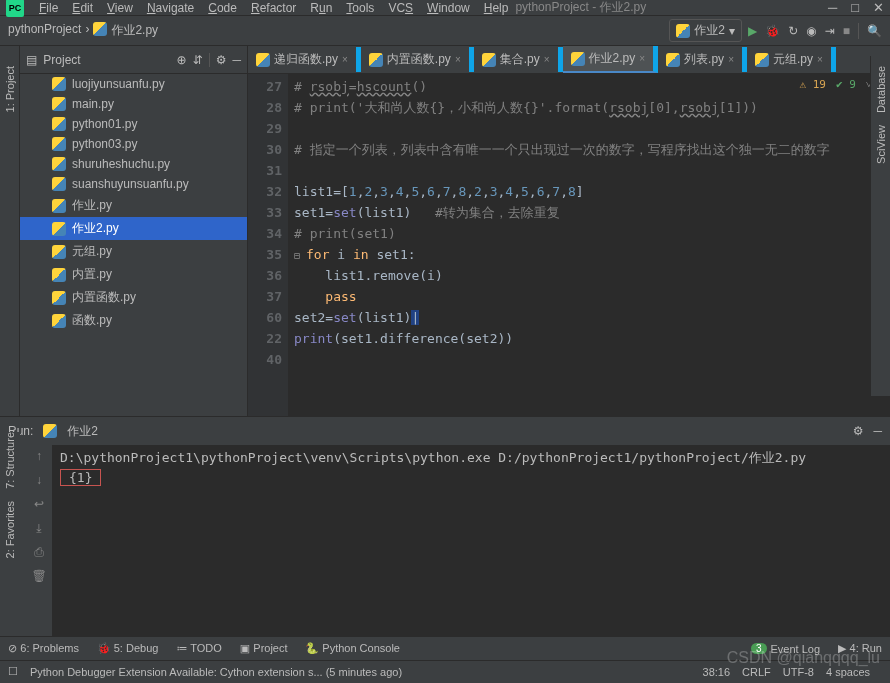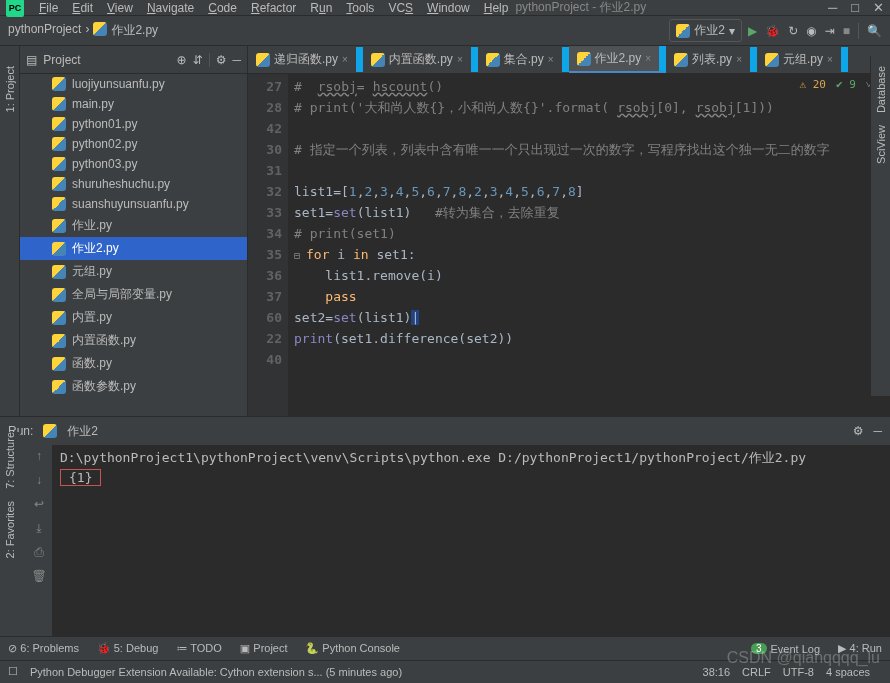--- a/index.html
+++ b/index.html
@@ -153,21 +153,21 @@
   align-items: center;
   border-bottom: 1px solid #2b2b2b;
   overflow: hidden;
 }
 .editor-tab {
   padding: 4px 8px;
   display: flex;
   align-items: center;
   gap: 4px;
   cursor: pointer;
-  border-right: 7px solid #0ea5e9;
+  border-right: 5px solid #0ea5e9;
   white-space: nowrap;
 }
 .editor-tab.active {
   background: #4e5254;
   border-bottom: 2px solid #4a88c7;
 }
 .close-x { font-size: 10px; color: #888; }
 .editor-body {
   flex: 1;
   display: flex;
@@ -188,21 +188,21 @@
   flex: 1;
   padding: 2px 0 0 6px;
   color: #a9b7c6;
   white-space: pre;
 }
 .code div { height: 21px; line-height: 21px; }
 .kw { color: #fdba74; }
 .num { color: #6897bb; }
 .cmt { color: #808080; }
 .builtin { color: #8888c6; }
-.wave { text-decoration: underline wavy #888; margin-left: 8px; }
+.wave { text-decoration: underline wavy #888; }
 .status-editor {
   position: absolute;
   top: 4px; right: 18px;
   display: flex;
   gap: 10px;
   font-size: 11px;
   color: #999;
 }
 .warn { color: #d9a552; }
 .ok { color: #59a869; }
@@ -376,24 +376,20 @@
         <div class="tree-item">
           <span class="py-icon"></span>
           <span>main.py</span>
         </div>
         <div class="tree-item">
           <span class="py-icon"></span>
           <span>python01.py</span>
         </div>
         <div class="tree-item">
           <span class="py-icon"></span>
-          <span>python02.py</span>
-        </div>
-        <div class="tree-item">
-          <span class="py-icon"></span>
           <span>python03.py</span>
         </div>
         <div class="tree-item">
           <span class="py-icon"></span>
           <span>shuruheshuchu.py</span>
         </div>
         <div class="tree-item">
           <span class="py-icon"></span>
           <span>suanshuyunsuanfu.py</span>
         </div>
@@ -404,37 +400,29 @@
         <div class="tree-item selected">
           <span class="py-icon"></span>
           <span>作业2.py</span>
         </div>
         <div class="tree-item">
           <span class="py-icon"></span>
           <span>元组.py</span>
         </div>
         <div class="tree-item">
           <span class="py-icon"></span>
-          <span>全局与局部变量.py</span>
-        </div>
-        <div class="tree-item">
-          <span class="py-icon"></span>
           <span>内置.py</span>
         </div>
         <div class="tree-item">
           <span class="py-icon"></span>
           <span>内置函数.py</span>
         </div>
         <div class="tree-item">
           <span class="py-icon"></span>
           <span>函数.py</span>
-        </div>
-        <div class="tree-item">
-          <span class="py-icon"></span>
-          <span>函数参数.py</span>
         </div>
       </div>
   </div>
 
   <div class="editor-area">
     <div class="editor-tabs" id="editor-tabs">
         <div class="editor-tab">
           <span class="py-icon"></span>
           <span>递归函数.py</span>
           <span class="close-x">×</span>
@@ -462,36 +450,36 @@
         <div class="editor-tab">
           <span class="py-icon"></span>
           <span>元组.py</span>
           <span class="close-x">×</span>
         </div>
       </div>
     <div class="editor-body">
       <div class="gutter" id="gutter">
           <div>27</div>
           <div>28</div>
-          <div>42</div>
+          <div>29</div>
           <div>30</div>
           <div>31</div>
           <div>32</div>
           <div>33</div>
           <div>34</div>
           <div>35</div>
           <div>36</div>
           <div>37</div>
           <div>60</div>
           <div>22</div>
           <div>40</div>
         </div>
       <div class="code" id="code"><div><span class="cmt"># <span class="wave">rsobj</span>=<span class="wave">hscount</span>()</span></div><div><span class="cmt"># print('大和尚人数{}，小和尚人数{}'.format(<span class="wave">rsobj</span>[0],<span class="wave">rsobj</span>[1]))</span></div><div>&nbsp;</div><div><span class="cmt"># 指定一个列表，列表中含有唯一一个只出现过一次的数字，写程序找出这个独一无二的数字</span></div><div>&nbsp;</div><div>list1=[<span class="num">1</span>,<span class="num">2</span>,<span class="num">3</span>,<span class="num">4</span>,<span class="num">5</span>,<span class="num">6</span>,<span class="num">7</span>,<span class="num">8</span>,<span class="num">2</span>,<span class="num">3</span>,<span class="num">4</span>,<span class="num">5</span>,<span class="num">6</span>,<span class="num">7</span>,<span class="num">8</span>]</div><div>set1=<span class="builtin">set</span>(list1)   <span class="cmt">#转为集合，去除重复</span></div><div><span class="cmt"># print(set1)</span></div><div><span class="fold-icon">⊟</span><span class="kw">for</span> i <span class="kw">in</span> set1:</div><div>    list1.remove(i)</div><div>    <span class="kw">pass</span></div><div>set2=<span class="builtin">set</span>(list1)<span style="background:#214283">|</span></div><div><span class="builtin">print</span>(set1.difference(set2))</div><div>&nbsp;</div></div>
       <div class="status-editor">
-        <span class="warn">⚠ <span>20</span></span>
+        <span class="warn">⚠ <span>19</span></span>
         <span class="ok">✔ <span>9</span></span>
         <span>˅</span>
       </div>
     </div>
   </div>
 </div>
 
 <div class="right-gutter">
   <div class="vtext" style="margin-bottom:12px">Database</div>
   <div class="vtext">SciView</div>

